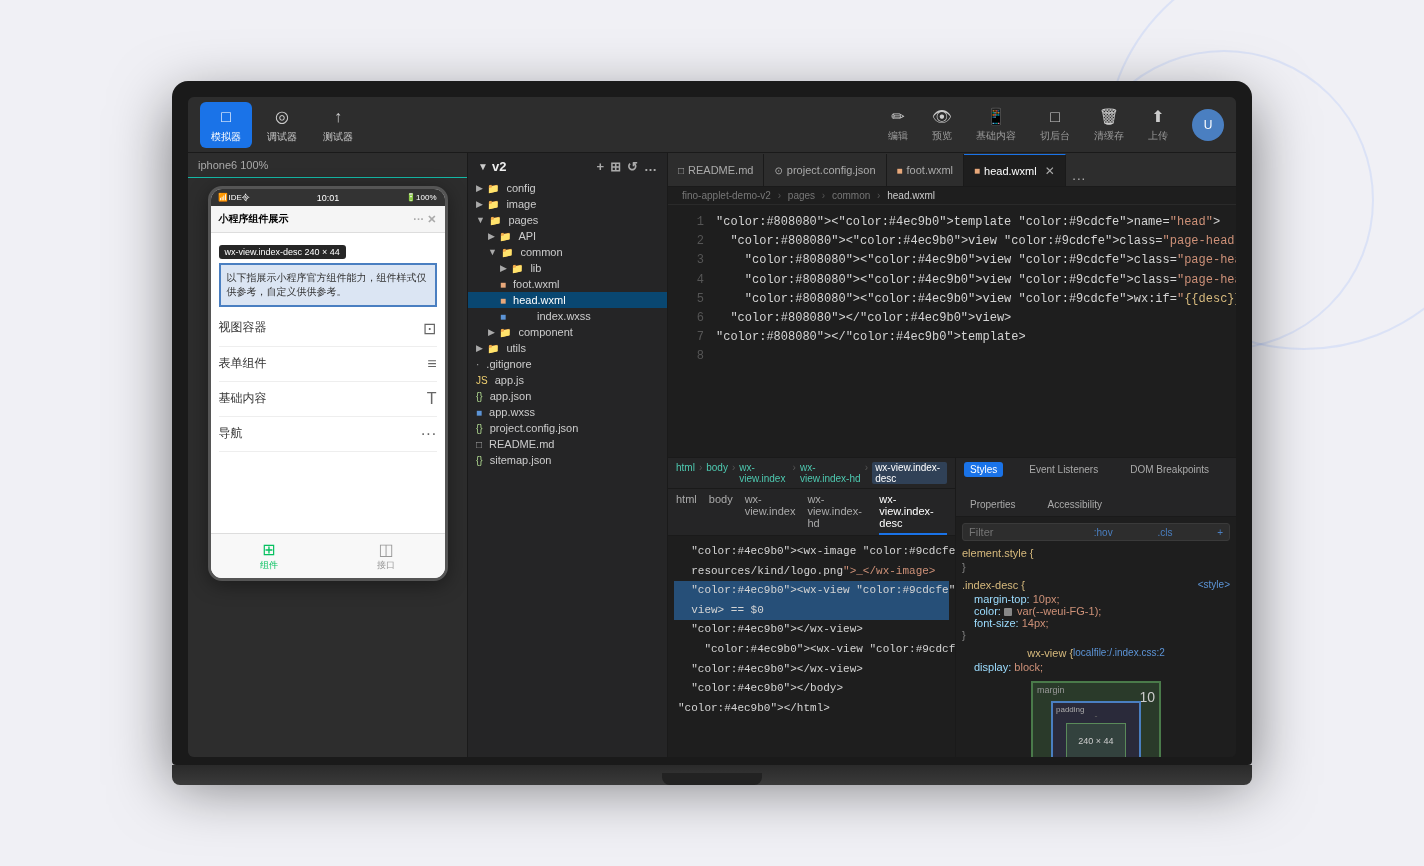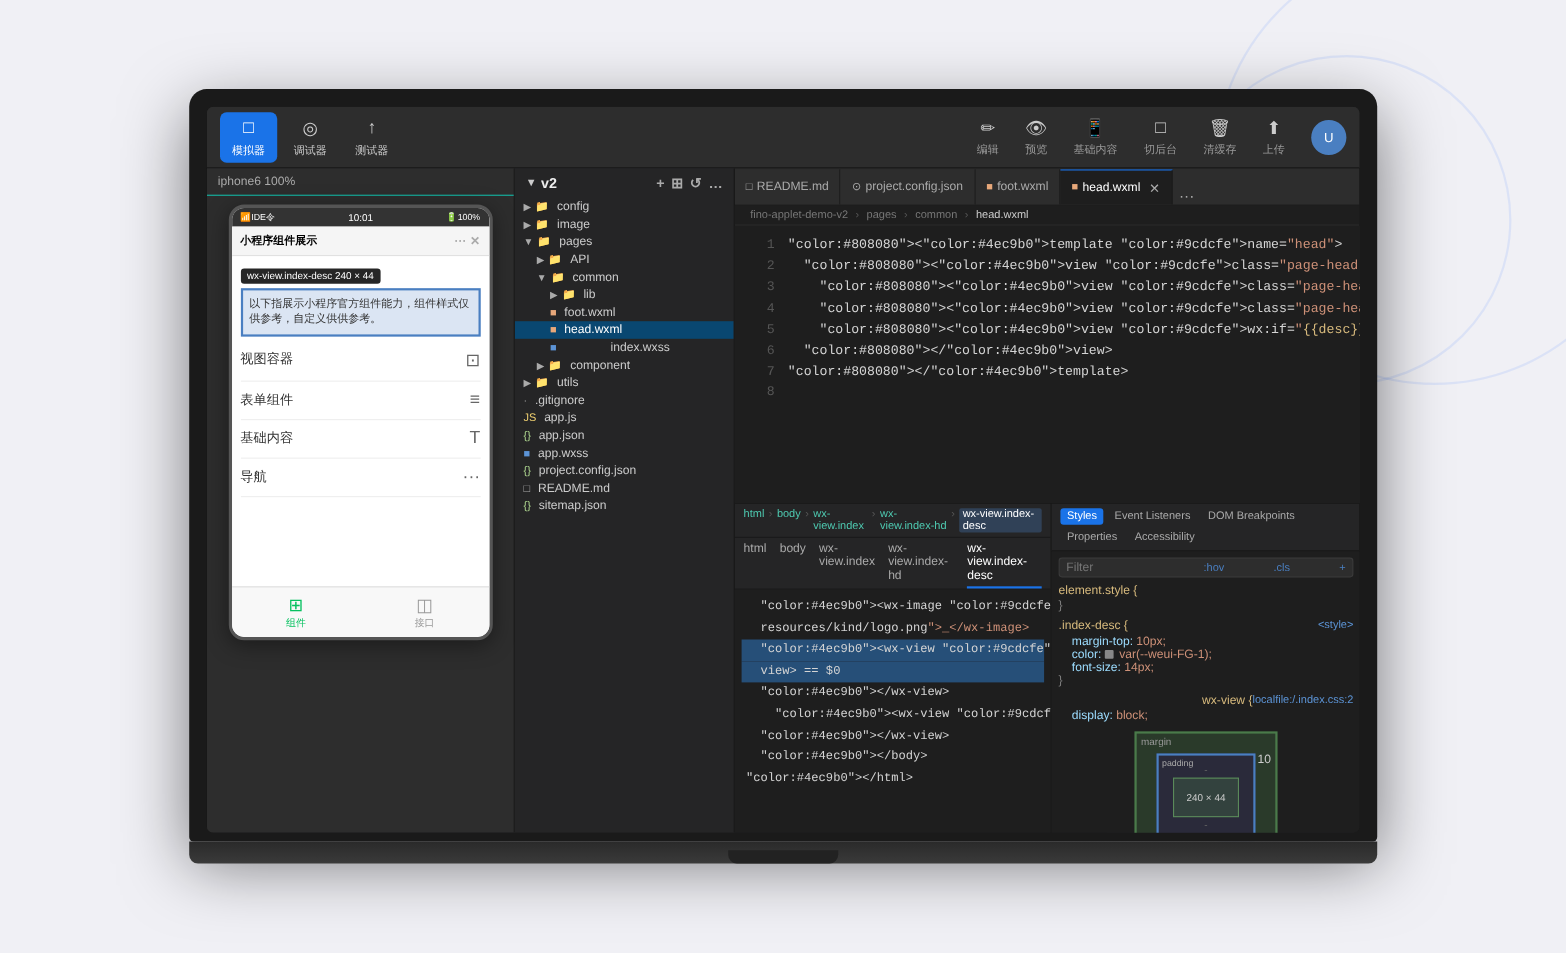--- a/index.html
+++ b/index.html
@@ -452,21 +452,21 @@
       width: 280px;
       background: #1e1e1e;
       display: flex;
       flex-direction: column;
       overflow: hidden;
       flex-shrink: 0;
     }
     .styles-tabs {
       display: flex;
       background: #252526;
-      gap: 4px;
+      gap: 20px;
       padding: 4px 8px;
       border-bottom: 1px solid #1a1a1a;
       flex-shrink: 0;
       flex-wrap: wrap;
     }
     .styles-tab {
       padding: 2px 6px;
       font-size: 10px;
       color: #aaa;
       cursor: pointer;
@@ -531,22 +531,22 @@
       align-items: center;
       justify-content: center;
     }
     .box-margin-label {
       position: absolute;
       top: 2px; left: 4px;
       font-size: 9px; color: #999;
     }
     .box-margin-val {
       position: absolute;
-      top: 18px; right: 4px;
-      font-size: 11px; color: #ccc;
+      top: 6px; right: 4px;
+      font-size: 14px; color: #ccc;
     }
     .box-inner {
       background: #2a2a3a;
       border: 2px solid #4a7fc1;
       width: 90px;
       height: 80px;
       display: flex;
       align-items: center;
       justify-content: center;
       flex-direction: column;
@@ -731,21 +731,21 @@
                 <div class="tree-item" style="padding-left: 32px;">
                   <span class="tree-icon file-icon-wxml">■</span>
                   <span style="margin-left:3px;">foot.wxml</span>
                 </div>
                 <div class="tree-item selected" style="padding-left: 32px;">
                   <span class="tree-icon file-icon-wxml">■</span>
                   <span style="margin-left:3px;">head.wxml</span>
                 </div>
                 <div class="tree-item" style="padding-left: 32px;">
                   <span class="tree-icon file-icon-wxss">■</span>
-                  <span style="margin-left:21px;padding-left:24px;">index.wxss</span>
+                  <span style="margin-left:3px;padding-left:24px;">index.wxss</span>
                 </div>
                 <div class="tree-item" style="padding-left: 20px;">
                   <span class="tree-icon" style="color:#aaa;font-size:9px;">▶</span>
                   <span class="tree-icon folder-icon">📁</span>
                   <span style="margin-left:3px;">component</span>
                 </div>
                 <div class="tree-item" style="padding-left: 8px;">
                   <span class="tree-icon" style="color:#aaa;font-size:9px;">▶</span>
                   <span class="tree-icon folder-icon">📁</span>
                   <span style="margin-left:3px;">utils</span>
@@ -916,21 +916,21 @@
                       <span class="color-dot" style="background:#888;"></span>
                       <span class="style-val"> var(--weui-FG-1);</span>
                     </div>
                     <div class="html-line">
                       <span class="style-prop">font-size:</span>
                       <span class="style-val"> 14px;</span>
                     </div>
                     <div class="style-brace">}</div>
                   </div>
                   <div class="style-rule">
-                    <div style="display:flex;justify-content:flex-end;">
+                    <div style="display:flex;justify-content:center;">
                       <span class="style-selector">wx-view {</span>
                       <span style="font-size:10px;color:#5c94d6;cursor:pointer;">localfile:/.index.css:2</span>
                     </div>
                     <div class="html-line">
                       <span class="style-prop">display:</span>
                       <span class="style-val"> block;</span>
                     </div>
                   </div>
 
                   <div class="box-model">

